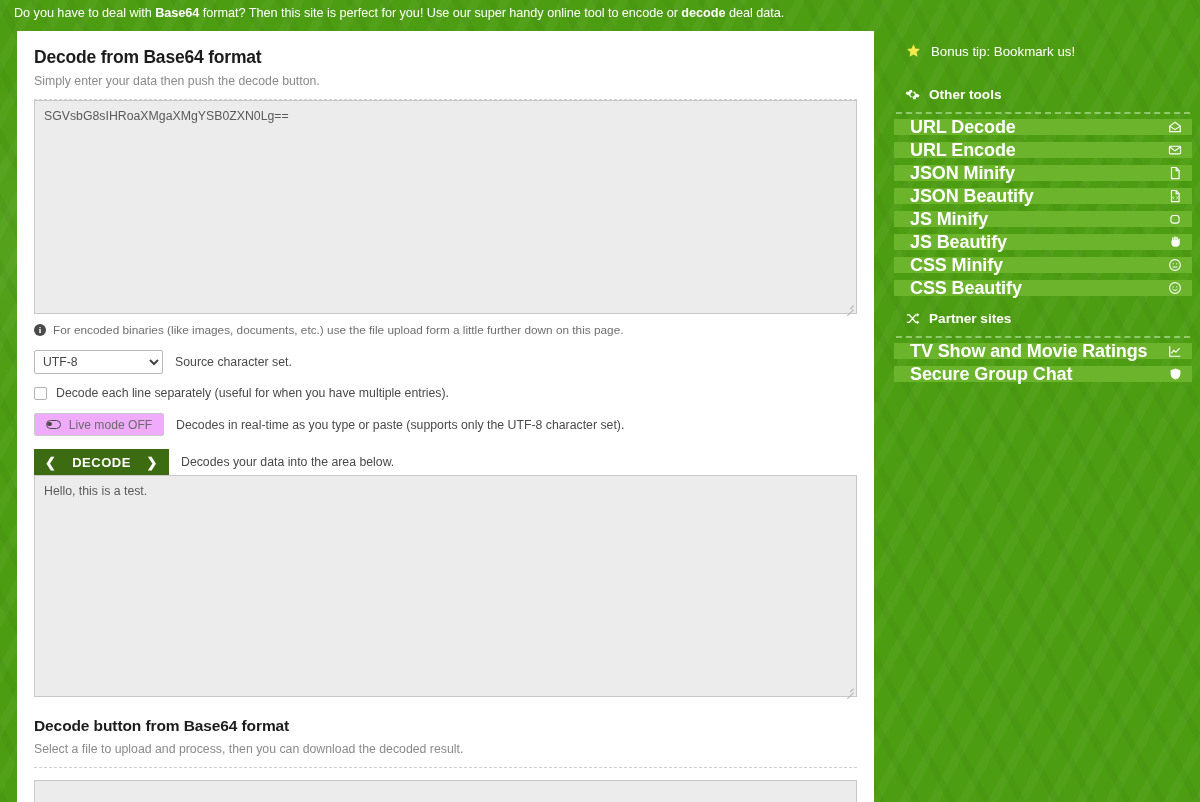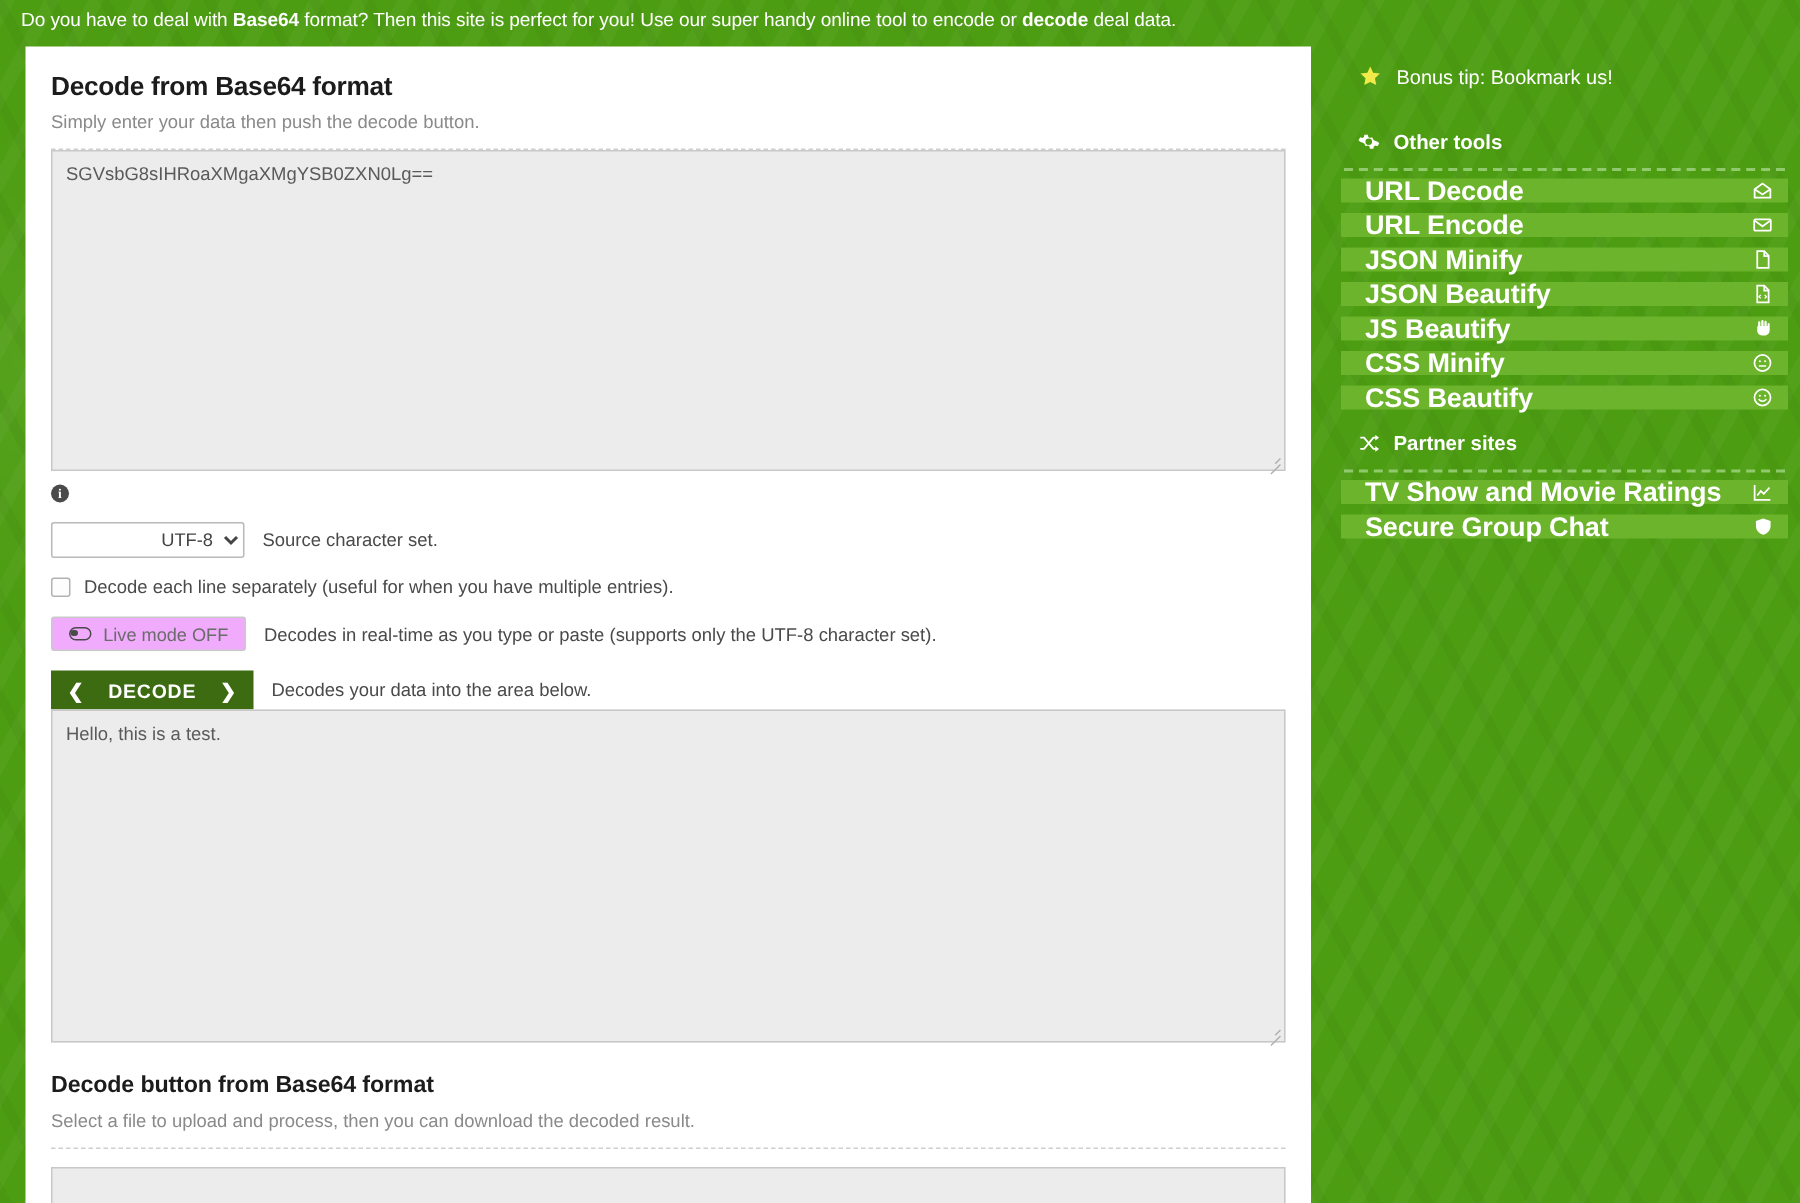--- a/index.html
+++ b/index.html
@@ -118,21 +118,20 @@
   .ctl-row { display: flex; align-items: center; margin-top: 13px; }
   select.charset {
     width: 129px; height: 24px;
     font-family: "Liberation Sans", sans-serif;
     font-size: 12.2px;
     color: #444;
     background: #ffffff;
     border: 1px solid #b9b9b9;
     border-radius: 2px;
     padding: 0 4px;
-    text-align: right;
   }
   .ctl-label { font-size: 12.3px; color: #4a4a4a; margin-left: 12px; }
 
   
   .chk-row { display: flex; align-items: center; margin-top: 12px; }
   .chk {
     width: 13px; height: 13px;
     border: 1px solid #b2b2b2;
     background: #fdfdfd;
     border-radius: 2px;
@@ -265,20 +264,21 @@
   <div class="ta-wrap">
     <textarea class="box" id="input-ta" spellcheck="false" placeholder="" style="">SGVsbG8sIHRoaXMgaXMgYSB0ZXN0Lg==</textarea>
     <span class="resize-grip">
       <i style="bottom:2px;width:9px;"></i>
       <i style="bottom:6px;width:5px;"></i>
     </span>
   </div>
 
   <div class="note-row">
     <span class="info-icon">i</span>
+    <span>For encoded binaries (like images, documents, etc.) use the file upload form a little further down on this page.</span>
   </div>
 
   <div class="ctl-row">
     <select class="charset">
       <option>UTF-8</option>
     </select>
     <span class="ctl-label">Source character set.</span>
   </div>
 
   <div class="chk-row">
@@ -366,20 +366,28 @@
           </svg>
       </span>
     </div>
     <div class="side-item">
       <span class="lbl">JSON Beautify</span>
       <span class="ricon">
         <svg width="14" height="14" viewBox="0 0 24 24">
             <path fill="none" stroke="#fff" stroke-width="2" d="M6 2.5h8l5 5v14H6z"></path>
             <path fill="none" stroke="#fff" stroke-width="2" d="M14 2.5v5.5h5"></path>
           <path fill="none" stroke="#fff" stroke-width="1.6" d="M10 13l-2 2 2 2M14.5 13l2 2-2 2"></path>
+          </svg>
+      </span>
+    </div>
+    <div class="side-item">
+      <span class="lbl">JS Minify</span>
+      <span class="ricon">
+        <svg width="14" height="14" viewBox="0 0 24 24">
+            <path fill="none" stroke="#fff" stroke-width="1.9" d="M5 11c0-3 1.8-5 4.5-5h5C17.3 6 19 8 19 11v4c0 2.2-1.8 4-4 4h-6c-2.2 0-4-1.8-4-4z"></path>
           </svg>
       </span>
     </div>
     <div class="side-item">
       <span class="lbl">JS Beautify</span>
       <span class="ricon">
         <svg width="14" height="14" viewBox="0 0 24 24">
             <path fill="#fff" d="M7 9V5a1.3 1.3 0 012.6 0v4h1V3.6a1.3 1.3 0 012.6 0V9h1V4.4a1.3 1.3 0 012.6 0V9h1V7a1.2 1.2 0 012.4 0v7c0 3.3-2.4 6-5.8 6h-3C8.2 20 6 17.6 6 14.4V9.6A1.3 1.3 0 017 9z"></path>
           </svg>
       </span>

